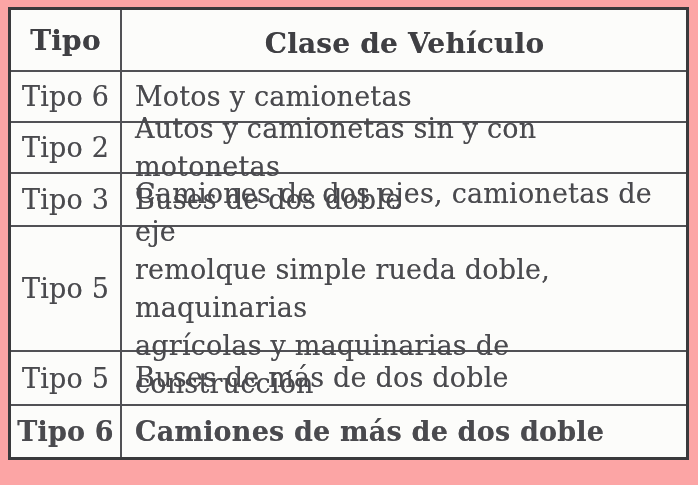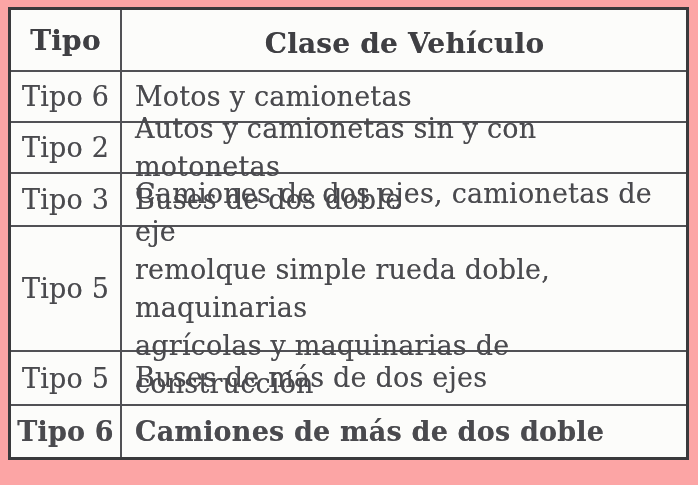--- a/index.html
+++ b/index.html
@@ -98,21 +98,21 @@
 
     <div class="row">
       <div class="cell tipo-cell">Tipo 5</div>
       <div class="cell clase-cell">Camiones de dos ejes, camionetas de eje
 remolque simple rueda doble, maquinarias
 agrícolas y maquinarias de construcción</div>
     </div>
 
     <div class="row">
       <div class="cell tipo-cell">Tipo 5</div>
-      <div class="cell clase-cell">Buses de más de dos ejes</div>
+      <div class="cell clase-cell">Buses de más de dos doble</div>
     </div>
 
     <div class="row last">
       <div class="cell tipo-cell">Tipo 6</div>
       <div class="cell clase-cell">Camiones de más de dos doble</div>
     </div>
 
   </div>
 </div>
 

